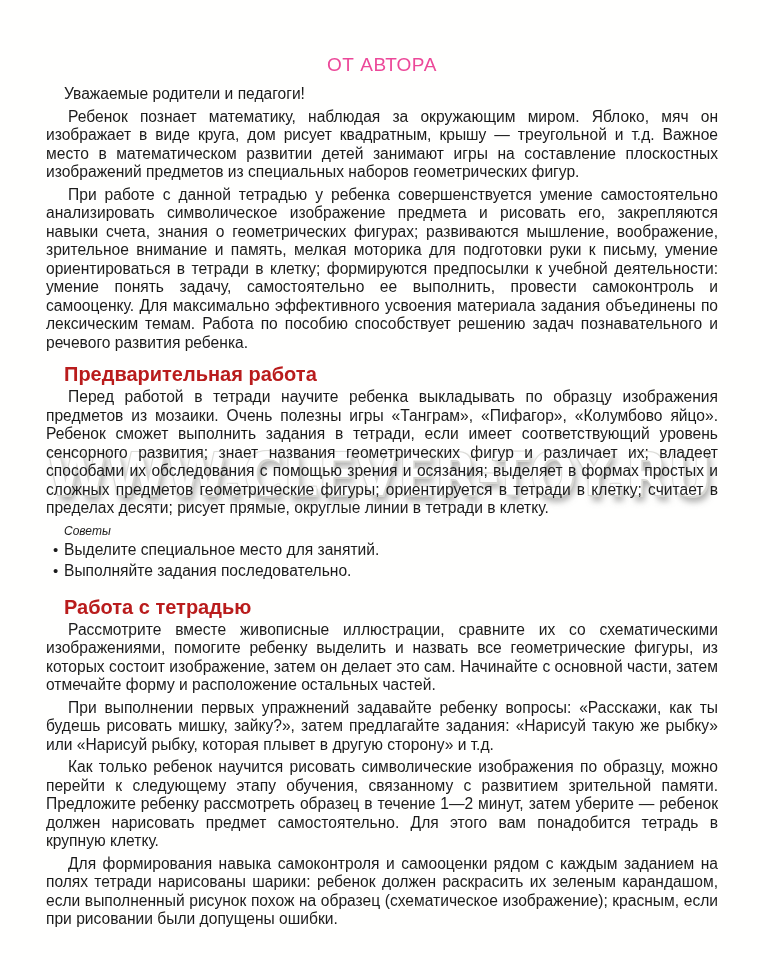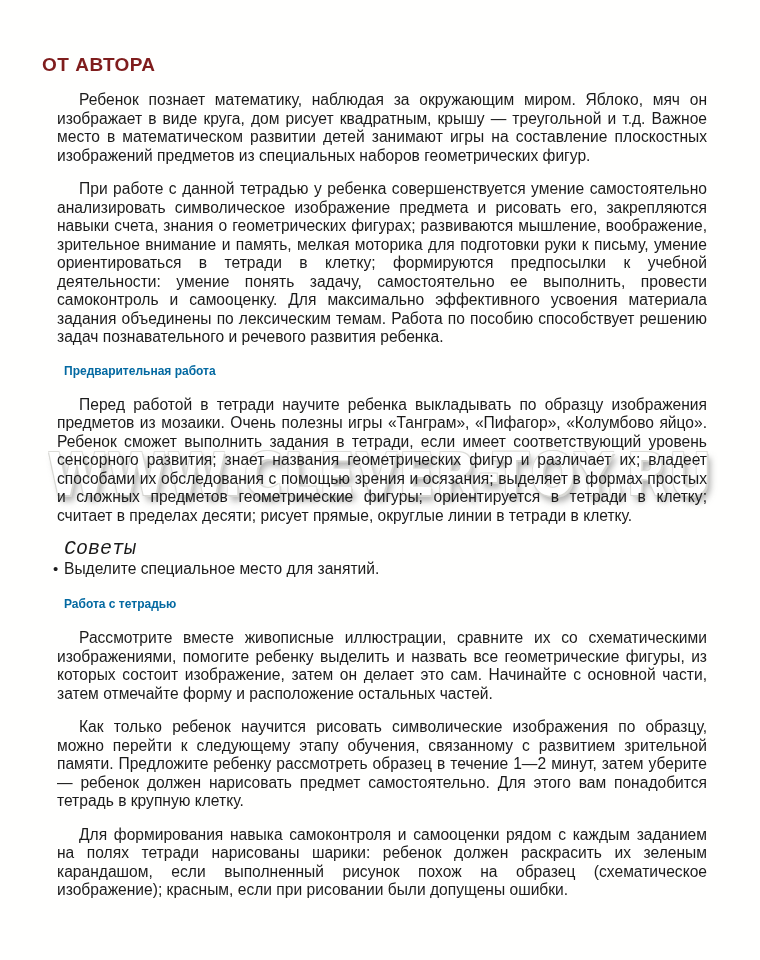--- a/index.html
+++ b/index.html
@@ -38,53 +38,52 @@
   }
   .content {
     position: absolute;
     left: 42px; right: 38px; top: 54px;
     z-index: 2;
     font-size: 15.6px;
     line-height: 18.5px;
   }
   h1.doc-title {
     margin: 0 0 9px 0;
-    text-align: left;
+    text-align: center;
     font-size: 19px;
     line-height: 22px;
-    font-weight: bold;
+    font-weight: normal;
     letter-spacing: 0.5px;
-    color: #7f1d1d;
+    color: #ec4899;
   }
   p.salutation {
     margin: 0;
     text-indent: 22px;
   }
   p.body-par {
-    margin: 15px;
+    margin: 4px;
     text-indent: 22px;
     text-align: justify;
     hyphens: auto;
   }
   h2.section-heading {
     margin: 14px 0 0 0;
-    font-size: 12px;
+    font-size: 20px;
     line-height: 19px;
     font-weight: bold;
     text-indent: 22px;
-    color: #0369a1;
+    color: #b91c1c;
   }
   h2.first-gap { margin-top: 13px; }
   h2.second-gap { margin-top: 17px; }
   .tips-heading {
     margin: 2px 0 1px 0;
     text-indent: 22px;
     font-style: italic;
-    font-size: 20px;
-    font-family: Liberation Mono, monospace;
+    font-size: 12px;
   }
   ul.tips-list {
     margin: 1px 0 0 0;
     padding: 0;
     list-style: none;
   }
   ul.tips-list li {
     margin: 0 0 2.5px 0;
     padding-left: 22px;
     position: relative;
@@ -101,39 +100,42 @@
 <body>
 
 <div class="page">
 
   <div class="watermark">WWW.CLEVER-TOY.RU</div>
 
   <div class="content">
 
     <h1 class="doc-title">ОТ АВТОРА</h1>
 
+    <p class="salutation">Уважаемые родители и педагоги!</p>
 
     <p class="body-par">Ребенок познает математику, наблюдая за окружающим миром. Яблоко, мяч он изображает в виде круга, дом рисует квадратным, крышу — треугольной и т.д. Важное место в математическом развитии детей занимают игры на составление плоскостных изображений предметов из специальных наборов геометрических фигур.</p>
 
     <p class="body-par">При работе с данной тетрадью у ребенка совершенствуется умение самостоятельно анализировать символическое изображение предмета и рисовать его, закрепляются навыки счета, знания о геометрических фигурах; развиваются мышление, воображение, зрительное внимание и память, мелкая моторика для подготовки руки к письму, умение ориентироваться в тетради в клетку; формируются предпосылки к учебной деятельности: умение понять задачу, самостоятельно ее выполнить, провести самоконтроль и самооценку. Для максимально эффективного усвоения материала задания объединены по лексическим темам. Работа по пособию способствует решению задач познавательного и речевого развития ребенка.</p>
 
     <h2 class="section-heading first-gap">Предварительная работа</h2>
 
     <p class="body-par">Перед работой в тетради научите ребенка выкладывать по образцу изображения предметов из мозаики. Очень полезны игры «Танграм», «Пифагор», «Колумбово яйцо». Ребенок сможет выполнить задания в тетради, если имеет соответствующий уровень сенсорного развития; знает названия геометрических фигур и различает их; владеет способами их обследования с помощью зрения и осязания; выделяет в формах простых и сложных предметов геометрические фигуры; ориентируется в тетради в клетку; считает в пределах десяти; рисует прямые, округлые линии в тетради в клетку.</p>
 
     <p class="tips-heading">Советы</p>
 
     <ul class="tips-list">
       <li>Выделите специальное место для занятий.</li>
+      <li>Выполняйте задания последовательно.</li>
     </ul>
 
     <h2 class="section-heading second-gap">Работа с тетрадью</h2>
 
     <p class="body-par">Рассмотрите вместе живописные иллюстрации, сравните их со схематическими изображениями, помогите ребенку выделить и назвать все геометрические фигуры, из которых состоит изображение, затем он делает это сам. Начинайте с основной части, затем отмечайте форму и расположение остальных частей.</p>
 
+    <p class="body-par">При выполнении первых упражнений задавайте ребенку вопросы: «Расскажи, как ты будешь рисовать мишку, зайку?», затем предлагайте задания: «Нарисуй такую же рыбку» или «Нарисуй рыбку, которая плывет в другую сторону» и т.д.</p>
 
     <p class="body-par">Как только ребенок научится рисовать символические изображения по образцу, можно перейти к следующему этапу обучения, связанному с развитием зрительной памяти. Предложите ребенку рассмотреть образец в течение 1—2 минут, затем уберите — ребенок должен нарисовать предмет самостоятельно. Для этого вам понадобится тетрадь в крупную клетку.</p>
 
 
     <p class="body-par">Для формирования навыка самоконтроля и самооценки рядом с каждым заданием на полях тетради нарисованы шарики: ребенок должен раскрасить их зеленым карандашом, если выполненный рисунок похож на образец (схематическое изображение); красным, если при рисовании были допущены ошибки.</p>
 
   </div>
 </div>
 
 </body></html>

